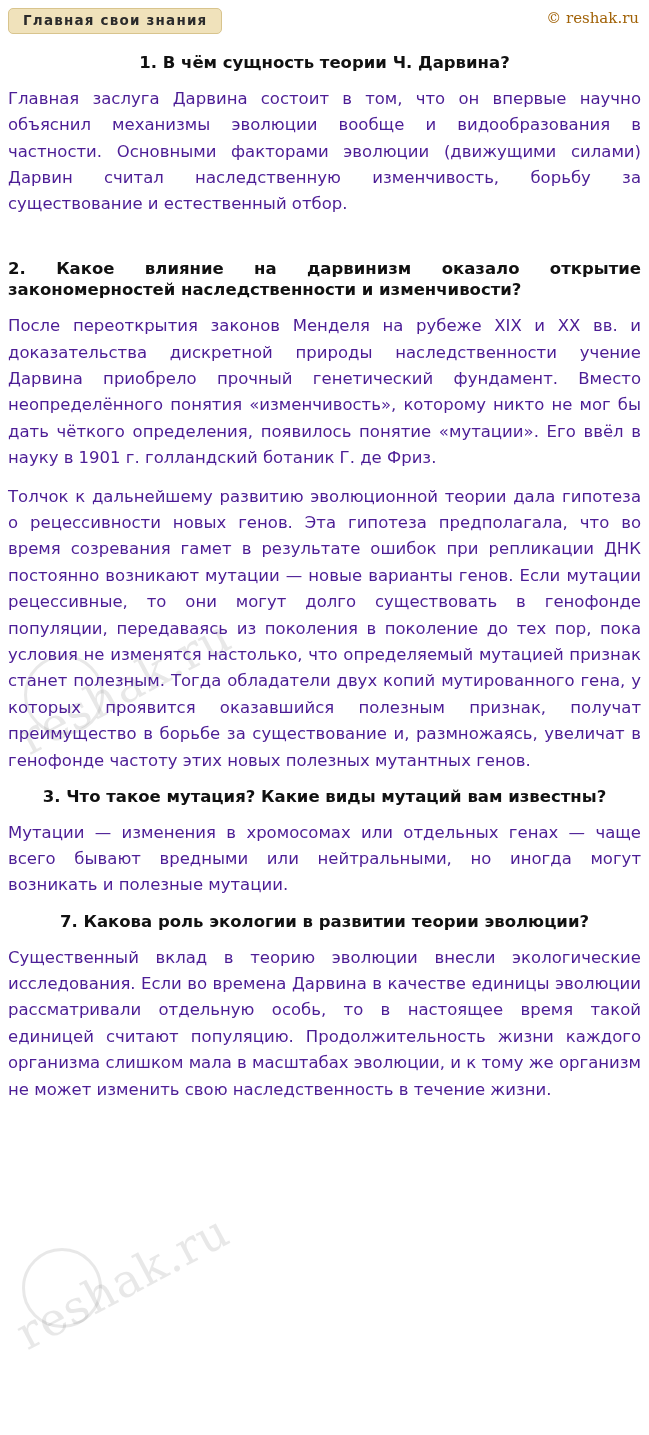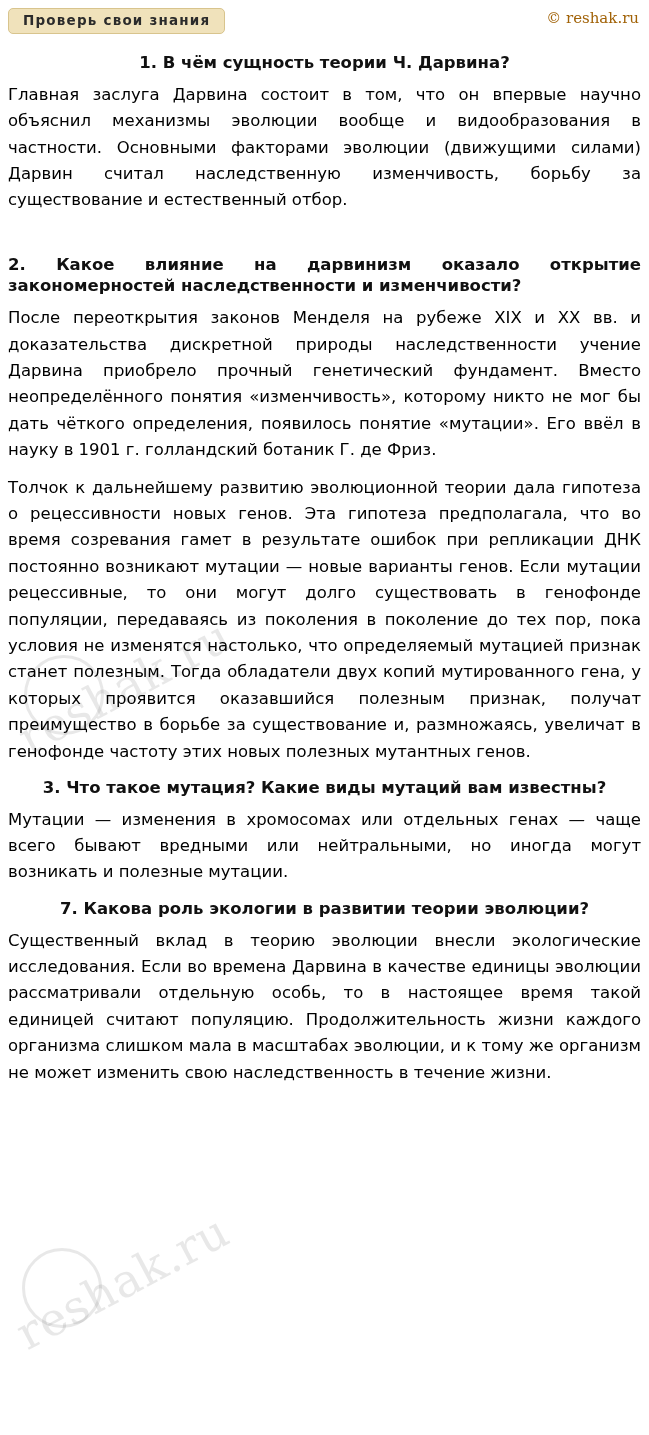--- a/index.html
+++ b/index.html
@@ -63,22 +63,22 @@
     color: #111;
     line-height: 1.32;
     margin: 12px 0 8px 0;
     text-align: center;
   }
   .q.first { margin-top: 10px; }
   .q.justified { text-align: justify; text-align-last: left; margin-top: 40px; }
   .p {
     font-size: 16.5px;
     line-height: 1.6;
-    color: #000000;
-    margin: 4px 0 11px 0;
+    color: #4c1d95;
+    margin: 12px 0 11px 0;
     text-align: justify;
     text-align-last: left;
     hyphens: none;
   }
   
   .wm {
     position: absolute;
     font-family: "DejaVu Serif", "Liberation Serif", serif;
     color: rgba(120,120,120,0.17);
     font-size: 46px;
@@ -107,21 +107,21 @@
 <body>
 
 <div class="page">
 
   <div class="wm wm-1">reshak.ru</div>
   <div class="wm-ring r1"></div>
   <div class="wm wm-2">reshak.ru</div>
   <div class="wm-ring r2"></div>
 
   <div class="header">
-    <span class="badge">Проверь свои знания</span>
+    <span class="badge">Главная свои знания</span>
     <span class="copyright">© reshak.ru</span>
   </div>
 
   <div class="content">
 
     <div class="q first">1. В чём сущность теории Ч. Дарвина?</div>
     <div class="p">Главная заслуга Дарвина состоит в том, что он впервые научно объяснил механизмы эволюции вообще и видообразования в частности. Основными факторами эволюции (движущими силами) Дарвин считал наследственную изменчивость, борьбу за существование и естественный отбор.</div>
 
     <div class="q justified">2. Какое влияние на дарвинизм оказало открытие закономерностей наследственности и изменчивости?</div>
     <div class="p">После переоткрытия законов Менделя на рубеже XIX и XX вв. и доказательства дискретной природы наследственности учение Дарвина приобрело прочный генетический фундамент. Вместо неопределённого понятия «изменчивость», которому никто не мог бы дать чёткого определения, появилось понятие «мутации». Его ввёл в науку в 1901 г. голландский ботаник Г. де Фриз.</div>

